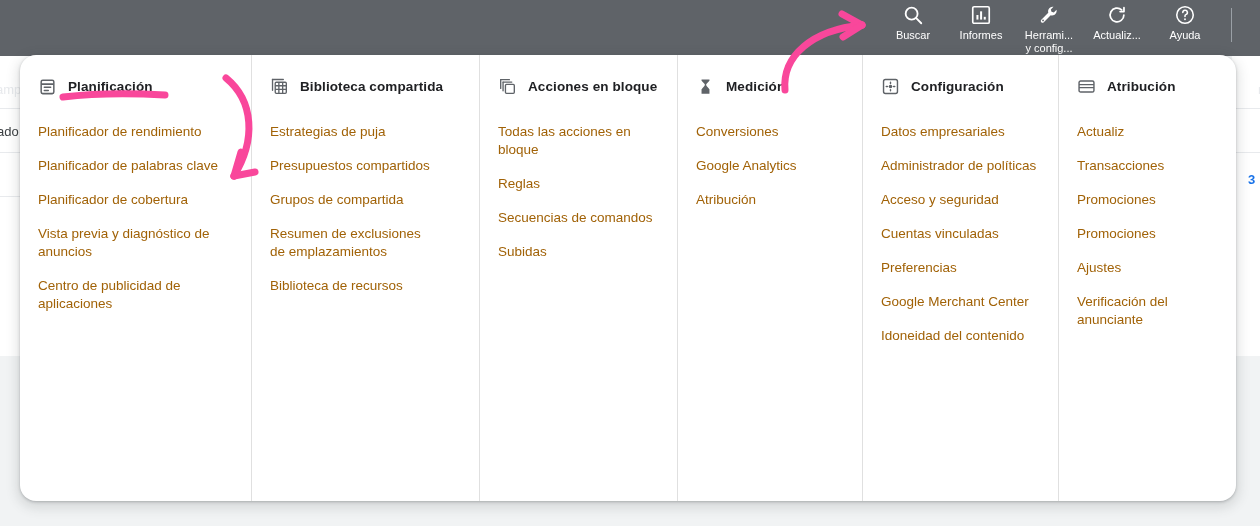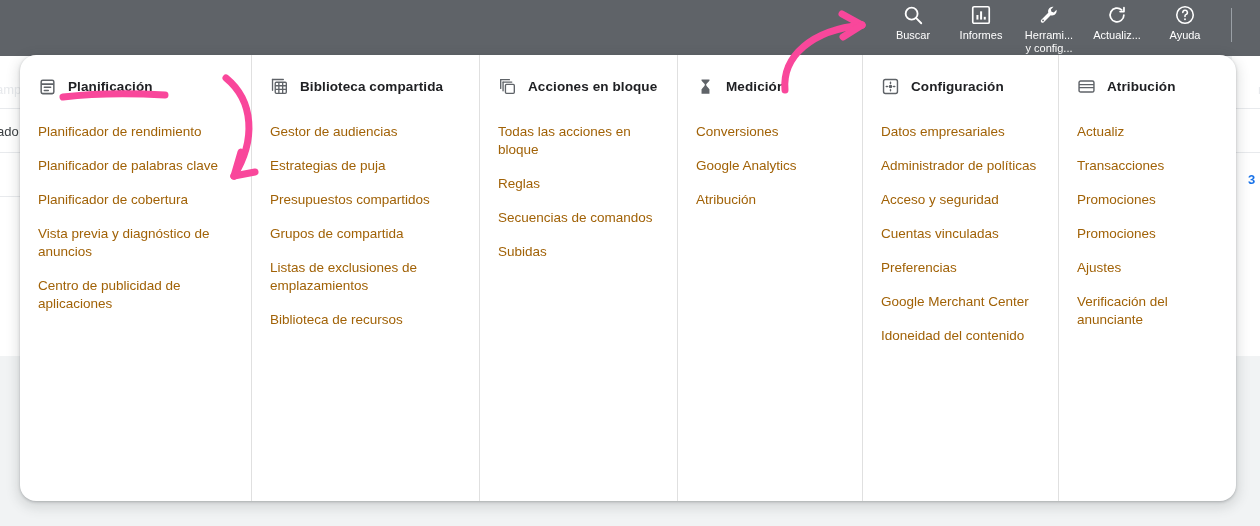--- a/index.html
+++ b/index.html
@@ -240,25 +240,24 @@
             <rect x="6.6" y="6.6" width="14" height="14" rx="1.4"></rect>
             <line x1="6.6" y1="11" x2="20.6" y2="11"></line>
             <line x1="6.6" y1="15.6" x2="20.6" y2="15.6"></line>
             <line x1="11.2" y1="6.6" x2="11.2" y2="20.6"></line>
             <line x1="16" y1="6.6" x2="16" y2="20.6"></line>
           </svg>
         </span>
         <span class="col-head-title">Biblioteca compartida</span>
       </div>
       <div class="col-items">
-        <div class="menu-item">Gestor de audiencias</div>
         <div class="menu-item">Estrategias de puja</div>
         <div class="menu-item">Presupuestos compartidos</div>
         <div class="menu-item">Grupos de compartida</div>
-        <div class="menu-item" style="padding-right:48px;">Listas de exclusiones de emplazamientos</div>
+        <div class="menu-item" style="padding-right:48px;">Resumen de exclusiones de emplazamientos</div>
         <div class="menu-item">Biblioteca de recursos</div>
       </div>
     </div>
 
     <div class="menu-col col-w3">
       <div class="col-head">
         <span class="col-head-icon">
           <svg viewBox="0 0 24 24" width="19" height="19" fill="none" stroke="#5f6368" stroke-width="1.7">
             <path d="M3.4 3.4h11" stroke-linecap="round"></path>
             <path d="M3.4 3.4v11" stroke-linecap="round"></path>

